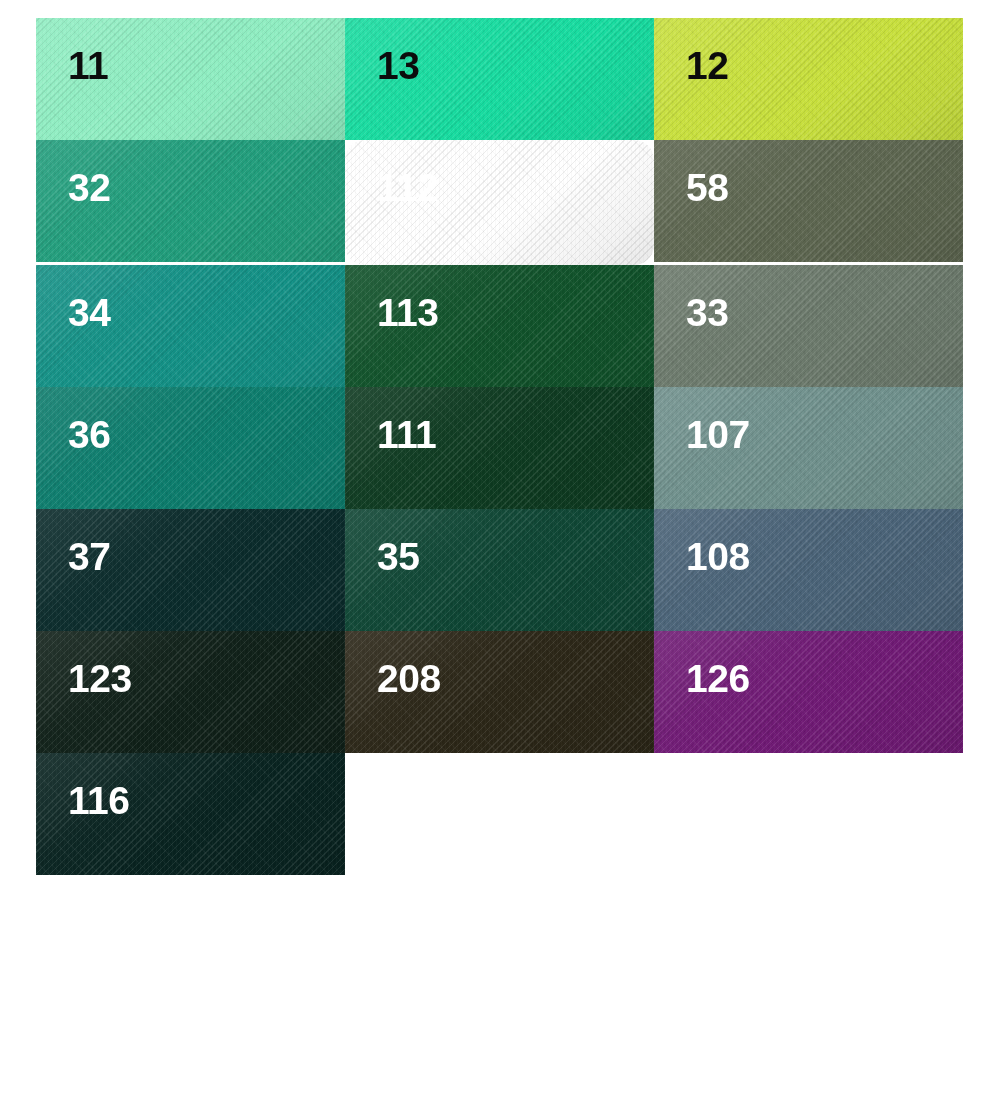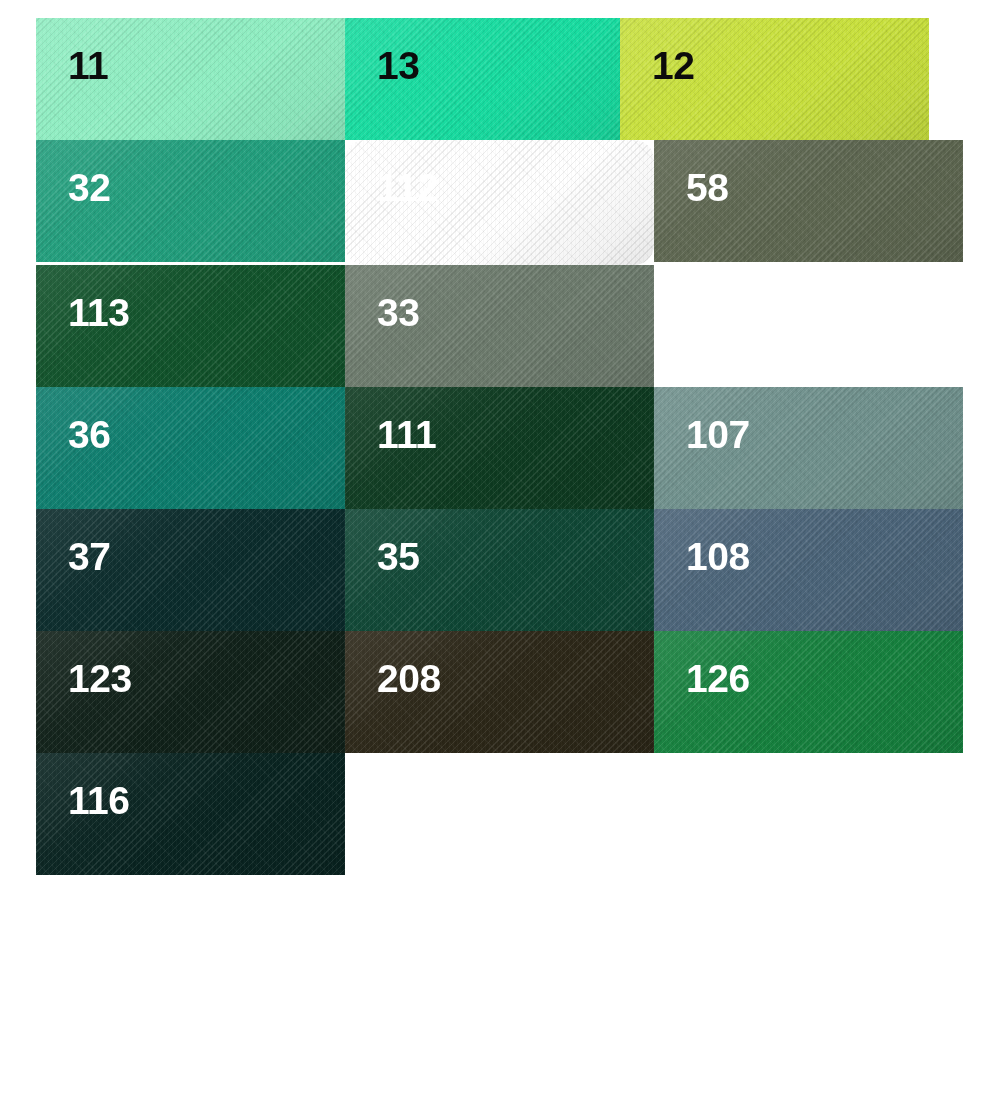--- a/index.html
+++ b/index.html
@@ -109,21 +109,21 @@
 </head>
 <body>
 
 <div id="swatch-grid">
     <div class="swatch-row">
       <div class="swatch" style="background-color: rgb(143, 238, 194); width: 309px; height: 122px; padding-left: 20px;">
         <div class="weave"></div>
         <div class="shade"></div>
         <div class="swatch-label lbl-dark">11</div>
       </div>
-      <div class="swatch" style="background-color: rgb(23, 220, 160); width: 275px; height: 122px;">
+      <div class="swatch" style="background-color: rgb(23, 220, 160); width: 309px; height: 122px;">
         <div class="weave"></div>
         <div class="shade"></div>
         <div class="swatch-label lbl-dark">13</div>
       </div>
       <div class="swatch" style="background-color: rgb(200, 224, 60); width: 309px; height: 122px;">
         <div class="weave"></div>
         <div class="shade"></div>
         <div class="swatch-label lbl-dark">12</div>
       </div>
     </div>
@@ -138,20 +138,25 @@
         <div class="shade"></div>
         <div class="swatch-label lbl-light">112</div>
       </div>
       <div class="swatch" style="background-color: rgb(93, 102, 80); width: 309px; height: 122px;">
         <div class="weave"></div>
         <div class="shade"></div>
         <div class="swatch-label lbl-light">58</div>
       </div>
     </div>
     <div class="swatch-row">
+      <div class="swatch" style="background-color: rgb(19, 145, 134); width: 309px; height: 122px;">
+        <div class="weave"></div>
+        <div class="shade"></div>
+        <div class="swatch-label lbl-light">34</div>
+      </div>
       <div class="swatch" style="background-color: rgb(16, 82, 42); width: 309px; height: 122px;">
         <div class="weave"></div>
         <div class="shade"></div>
         <div class="swatch-label lbl-light">113</div>
       </div>
       <div class="swatch" style="background-color: rgb(108, 122, 108); width: 309px; height: 122px;">
         <div class="weave"></div>
         <div class="shade"></div>
         <div class="swatch-label lbl-light">33</div>
       </div>
@@ -194,21 +199,21 @@
       <div class="swatch" style="background-color: rgb(15, 32, 24); width: 309px; height: 122px;">
         <div class="weave"></div>
         <div class="shade"></div>
         <div class="swatch-label lbl-light">123</div>
       </div>
       <div class="swatch" style="background-color: rgb(43, 38, 23); width: 309px; height: 122px;">
         <div class="weave"></div>
         <div class="shade"></div>
         <div class="swatch-label lbl-light">208</div>
       </div>
-      <div class="swatch" style="background-color: #15803d; width: 309px; height: 122px;">
+      <div class="swatch" style="background-color: #701a75; width: 309px; height: 122px;">
         <div class="weave"></div>
         <div class="shade"></div>
         <div class="swatch-label lbl-light">126</div>
       </div>
     </div>
     <div class="swatch-row">
       <div class="swatch" style="background-color: rgb(8, 35, 32); width: 309px; height: 122px; text-align: right;">
         <div class="weave"></div>
         <div class="shade"></div>
         <div class="swatch-label lbl-light">116</div>

